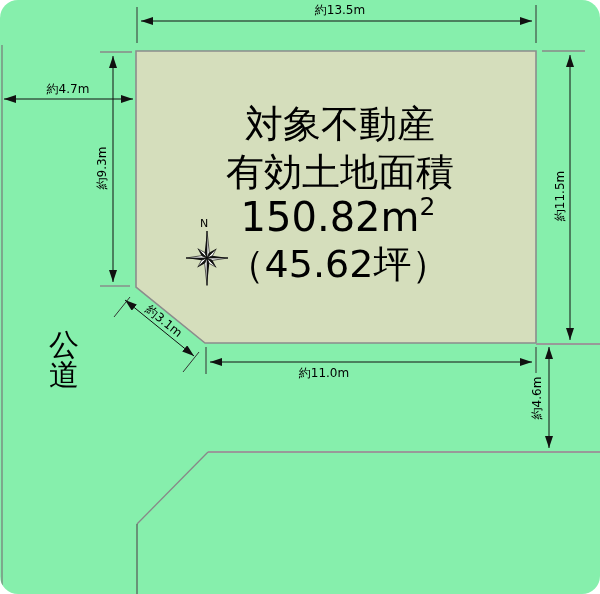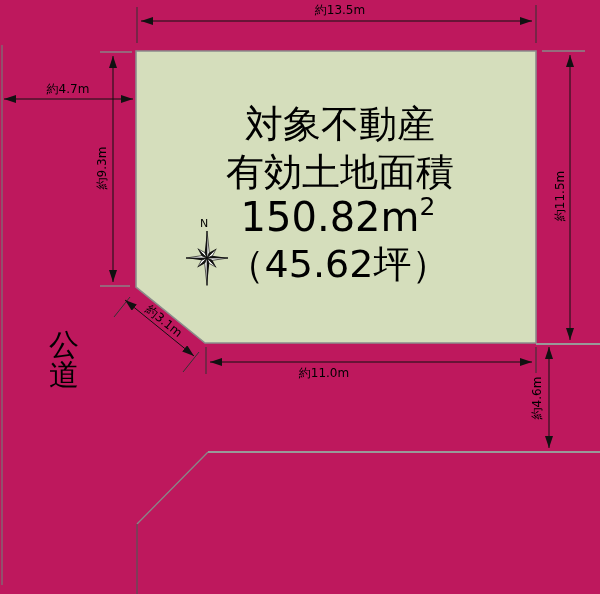--- a/index.html
+++ b/index.html
@@ -1,22 +1,23 @@
 <!DOCTYPE html>
 <html><head>
 <meta charset="utf-8">
 <style>
   html, body { margin: 0; padding: 0; background: #fff; }
   .stage {
     position: relative;
     width: 600px;
     height: 594px;
-    background: #be185d;
+    background: #86efac;
     font-family: "DejaVu Sans", sans-serif;
     overflow: hidden;
+    border-radius: 18px;
   }
   svg { display: block; }
   text {
     font-family: "DejaVu Sans", "Liberation Sans", sans-serif;
     fill: #000;
   }
   .dim-line {
     stroke: #111;
     stroke-width: 1;
     marker-start: url(#ah);

